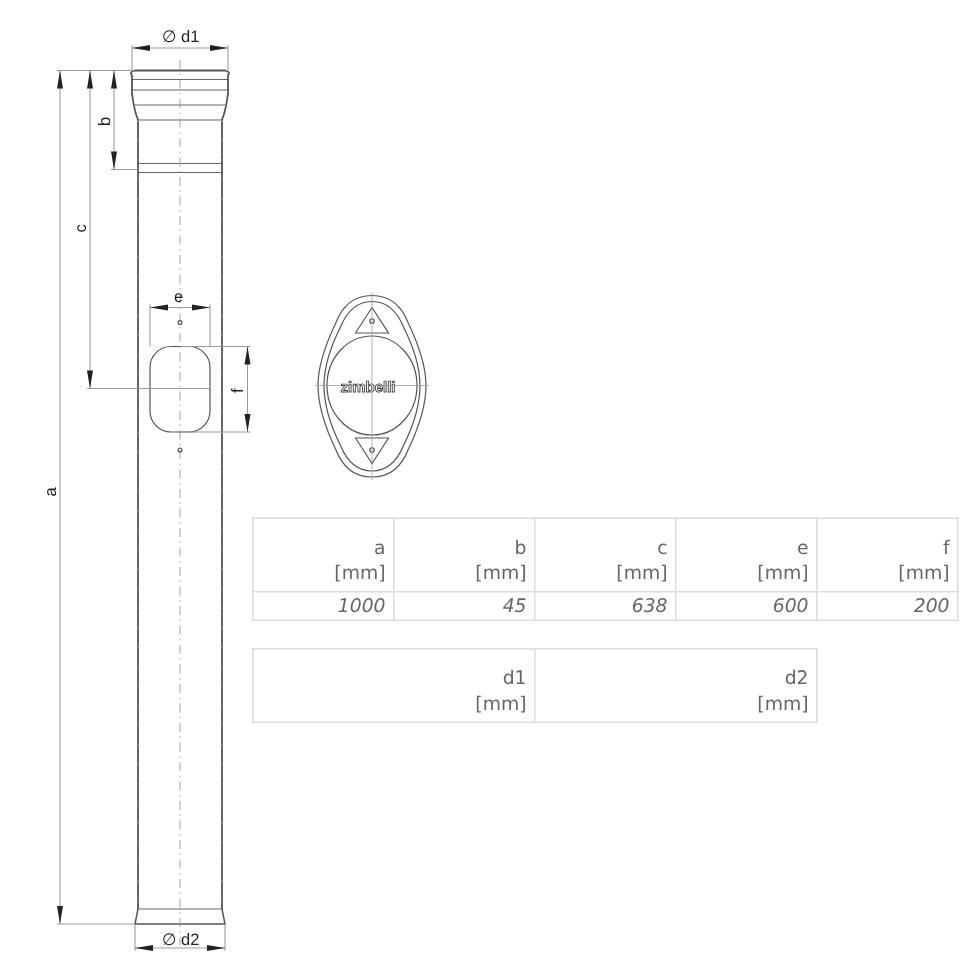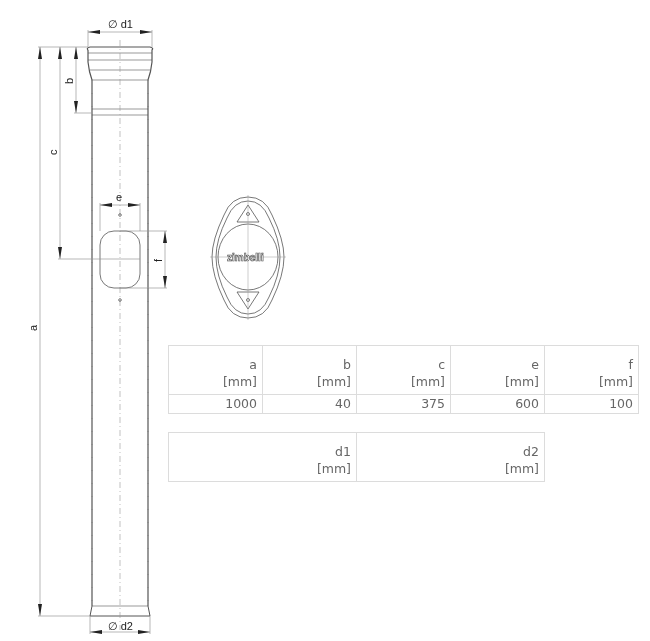--- a/index.html
+++ b/index.html
@@ -2,21 +2,21 @@
 <html><head>
 <meta charset="utf-8">
 <style>
   html, body { margin:0; padding:0; background:#ffffff; }
   body { width:650px; height:641px; position:relative; overflow:hidden; font-family:"DejaVu Sans", sans-serif; }
   #drawing { position:absolute; left:0; top:0; }
   .dimtxt { font-family:"Liberation Sans", sans-serif; font-size:11px; fill:#222; }
   table.spec { position:absolute; border-collapse:collapse; font-family:"DejaVu Sans", sans-serif; font-size:12.5px; color:#666; }
   table.spec td { border:1px solid #dcdcdc; text-align:right; padding:0 5px; vertical-align:bottom; }
   table.spec td.h { height:44px; line-height:17px; padding-bottom:4px; }
-  table.spec td.v { height:18px; line-height:18px; }
+  table.spec td.v { height:18px; line-height:18px;font-style:italic; }
   .unit { display:block; }
 </style>
 </head>
 <body>
 
 <svg id="drawing" width="650" height="641" viewBox="0 0 650 641">
 
   <g stroke="#555" fill="none">
 
     <path d="M88,50 Q86,48 90,47 L150,47 Q154,48 152,50 L152,62 Q151,72 148,80 L148,606" stroke-width="1.2"></path>
@@ -113,24 +113,24 @@
   <tbody>
       <tr>
     <td class="h" style="width:84px"><span>a</span><span class="unit">[mm]</span></td>
     <td class="h" style="width:84px"><span>b</span><span class="unit">[mm]</span></td>
     <td class="h" style="width:84px"><span>c</span><span class="unit">[mm]</span></td>
     <td class="h" style="width:84px"><span>e</span><span class="unit">[mm]</span></td>
     <td class="h" style="width:84px"><span>f</span><span class="unit">[mm]</span></td>
   </tr>
   <tr>
     <td class="v">1000</td>
-    <td class="v">40</td>
-    <td class="v">375</td>
+    <td class="v">45</td>
+    <td class="v">638</td>
     <td class="v">600</td>
-    <td class="v">100</td>
+    <td class="v">200</td>
   </tr>
 </tbody>
   </table>
 
 <table class="spec" style="left:168px; top:432px; width:377px;">
   <tbody>
       <tr>
     <td class="h" style="width:178px"><span>d1</span><span class="unit">[mm]</span></td>
     <td class="h" style="width:178px"><span>d2</span><span class="unit">[mm]</span></td>
   </tr>

